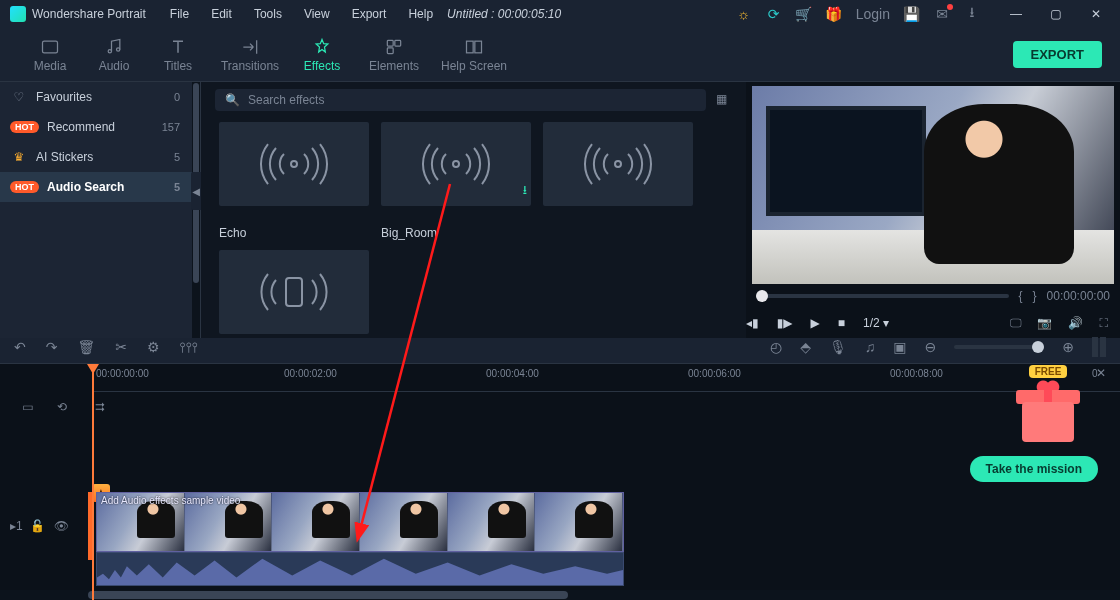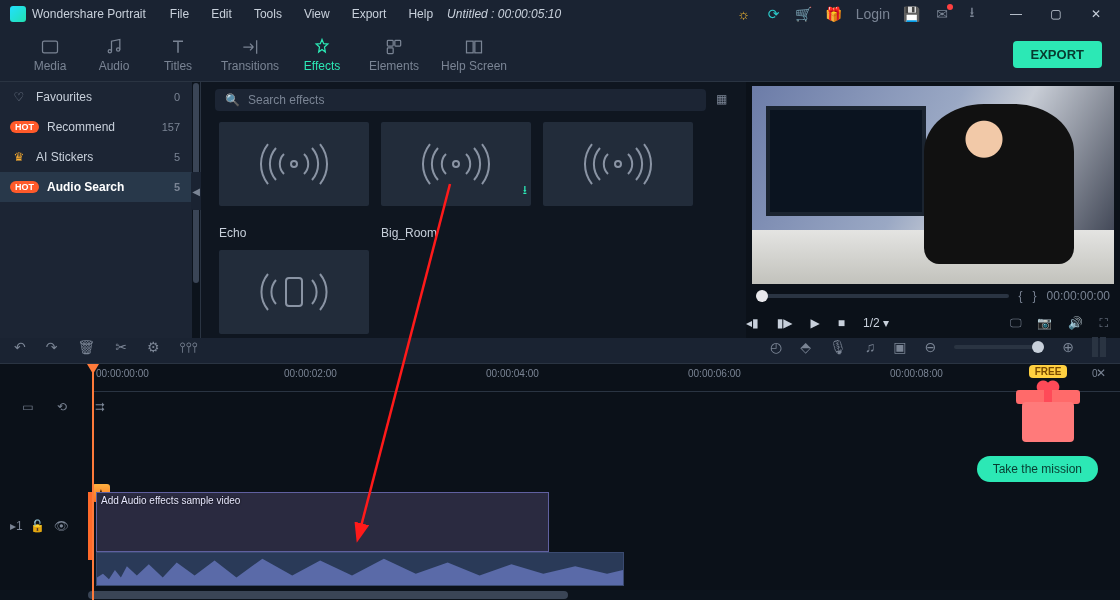--- a/index.html
+++ b/index.html
@@ -130,42 +130,42 @@
   
   .timeline { height:236px; background:var(--bg-darker); position:relative; overflow:hidden; }
   .ruler { height:28px; border-bottom:1px solid var(--border); position:relative; margin-left:92px; }
   .ruler-tick { position:absolute; top:4px; font-size:10px; color:var(--text-dim); }
   .playhead { position:absolute; top:0; bottom:0; width:2px; background:#ff7a3a; left:92px; z-index:5; }
   .playhead::before { content:""; position:absolute; top:0; left:-5px; width:12px; height:10px; background:#ff7a3a; clip-path:polygon(0 0,100% 0,50% 100%); }
 
   .track-head { position:absolute; left:0; top:130px; width:88px; height:64px; display:flex; align-items:center; gap:8px; padding-left:10px; color:var(--text-dim); font-size:12px; }
   .track1-thumb { position:absolute; left:88px; top:128px; width:4px; height:68px; background:#ff6a2a; }
   .track1-marker { position:absolute; left:92px; top:120px; width:18px; height:18px; background:linear-gradient(#ffb040,#ff7020); border-radius:3px; display:flex; align-items:center; justify-content:center; color:#402000; font-size:11px; }
-  .clip-strip { position:absolute; left:96px; top:128px; width:453px; height:60px; display:flex; background:#2a2a40; border:1px solid #6060a0; overflow:hidden;align-items:flex-end; }
+  .clip-strip { position:absolute; left:96px; top:128px; width:528px; height:60px; display:flex; background:#2a2a40; border:1px solid #6060a0; overflow:hidden; }
   .clip-frame { flex:1; background:linear-gradient(120deg,#5c6ca0 0%,#98a6c2 40%,#c8ccd6 60%,#2a3040 100%); border-right:1px solid rgba(0,0,0,.25); position:relative; }
   .clip-frame::after { content:""; position:absolute; right:10%; top:14%; width:44%; height:64%; background:radial-gradient(circle at 42% 22%,#f0c6a4 5px,transparent 6px),#111; border-radius:44% 44% 8% 8%/30% 30% 8% 8%; }
   .clip-title { position:absolute; left:4px; top:2px; color:#e8e8ff; font-size:10px; text-shadow:0 0 2px #000; z-index:1; }
   .audio-strip { position:absolute; left:96px; top:188px; width:528px; height:34px; background:#2a3a58; border:1px solid #3a4a70; overflow:hidden; }
   .wave { width:100%; height:100%; }
 
   .tl-scroll-h { position:absolute; bottom:0; left:0; right:0; height:10px; background:#0c131c; }
   .tl-scroll-thumb { height:8px; margin:1px 0 0 88px; width:480px; background:#3a4556; border-radius:4px; }
 
   .free-snap { position:absolute; left:90px; top:34px; width:20px; height:18px; display:flex; align-items:center; justify-content:center; color:var(--text-dim); }
 
   
   .overlay-arrow { position:absolute; pointer-events:none; z-index:60; }
   .gift { position:absolute; right:32px; top:364px; width:80px; text-align:center; z-index:50; cursor:pointer; }
   .free-badge { background:var(--badge-free); color:#7a4a00; font-size:10px; font-weight:800; padding:1px 6px; border-radius:4px; display:inline-block; }
   .gift-box { width:64px; height:60px; margin:4px auto 0; position:relative; }
   .gift-body { position:absolute; bottom:0; left:6px; width:52px; height:40px; background:#ff7a7a; border-radius:4px; }
   .gift-lid  { position:absolute; top:8px; left:0; width:64px; height:14px; background:#ff6a6a; border-radius:3px; }
   .gift-rib-v { position:absolute; top:8px; left:28px; width:8px; height:52px; background:#ff4a58; }
   .gift-bow { position:absolute; top:-2px; left:20px; width:24px; height:14px; background:radial-gradient(circle at 30% 50%,#ff4a58 6px,transparent 7px),radial-gradient(circle at 70% 50%,#ff4a58 6px,transparent 7px); }
-  .cta { position:absolute; right:22px; top:456px; background:var(--accent); color:#073b30; font-weight:400; padding:6px 16px; border-radius:14px; cursor:pointer; z-index:50; font-size:12px; }
+  .cta { position:absolute; right:22px; top:456px; background:var(--accent); color:#073b30; font-weight:700; padding:6px 16px; border-radius:14px; cursor:pointer; z-index:50; font-size:12px; }
 
   .close-x { position:absolute; right:14px; top:2px; color:var(--text-dim); cursor:pointer; font-size:12px; }
 
   
   .wave-path { stroke:#8a94a4; stroke-width:2; fill:none; }
 </style>
 </head>
 <body>
 
 <div class="titlebar">

